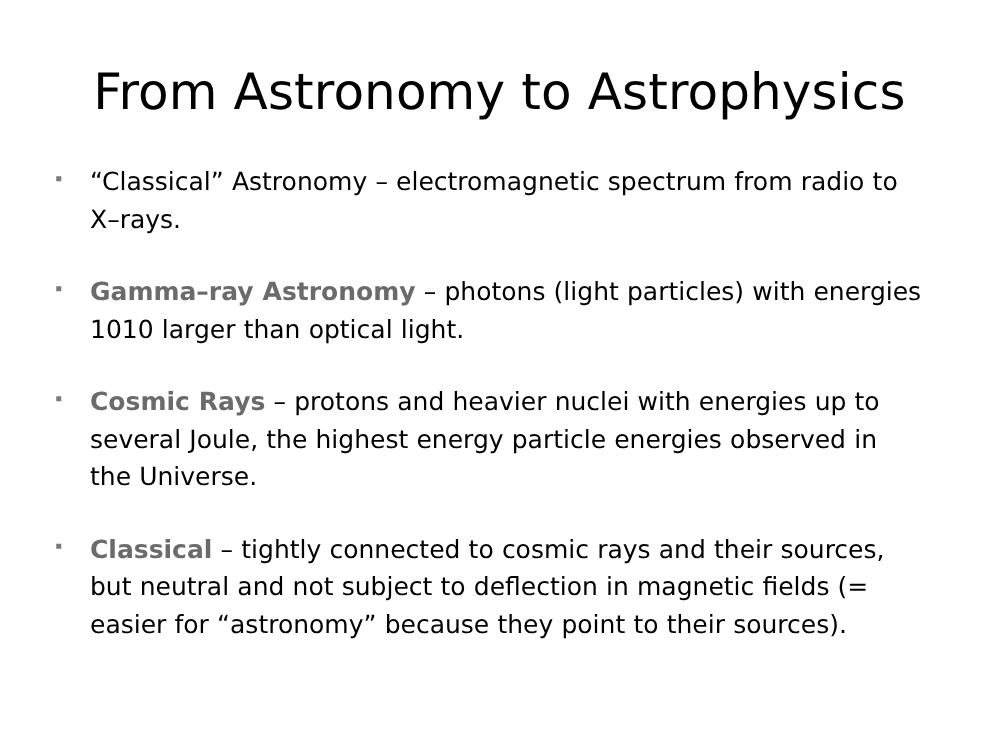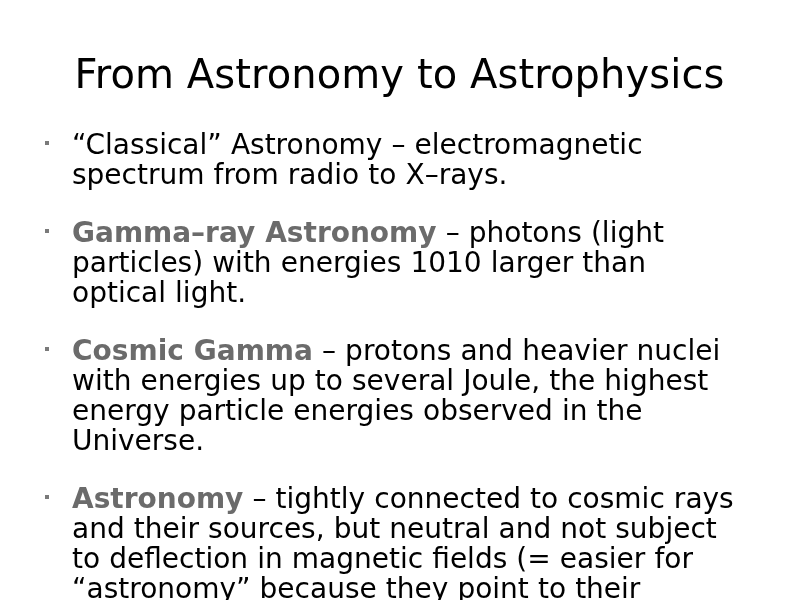--- a/index.html
+++ b/index.html
@@ -59,21 +59,21 @@
     left: 5px;
     top: 11px;
     width: 4px;
     height: 4px;
     background: #7a7a7a;
     line-height: 0;
     font-size: 0;
   }
   .bullet-text {
     display: block;
-    font-size: 28px;
+    font-size: 20px;
     line-height: 30px;
     color: #000000;
     text-align: left;
     word-spacing: 0.2px;
   }
   .lead-gray {
     color: #6b6b6b;
     font-weight: bold;
   }
   .lead-black {
@@ -94,22 +94,22 @@
       <span class="bullet-text"><span class="lead-black">“Classical” Astronomy</span><span> – electromagnetic spectrum from radio to X–rays.</span></span>
     </div>
 
     <div class="bullet-row">
       <span class="bullet-marker"></span>
       <span class="bullet-text"><span class="lead-gray">Gamma–ray Astronomy</span><span> – photons (light particles) with energies 1010 larger than optical light.</span></span>
     </div>
 
     <div class="bullet-row">
       <span class="bullet-marker"></span>
-      <span class="bullet-text"><span class="lead-gray">Cosmic Gamma</span><span> – protons and heavier nuclei with energies up to several Joule, the highest energy particle energies observed in the Universe.</span></span>
+      <span class="bullet-text"><span class="lead-gray">Cosmic Rays</span><span> – protons and heavier nuclei with energies up to several Joule, the highest energy particle energies observed in the Universe.</span></span>
     </div>
 
     <div class="bullet-row">
       <span class="bullet-marker"></span>
-      <span class="bullet-text"><span class="lead-gray">Astronomy</span><span> – tightly connected to cosmic rays and their sources, but neutral and not subject to deflection in magnetic fields (= easier for “astronomy” because they point to their sources).</span></span>
+      <span class="bullet-text"><span class="lead-gray">Classical</span><span> – tightly connected to cosmic rays and their sources, but neutral and not subject to deflection in magnetic fields (= easier for “astronomy” because they point to their sources).</span></span>
     </div>
 
   </div>
 </div>
 
 </body></html>

